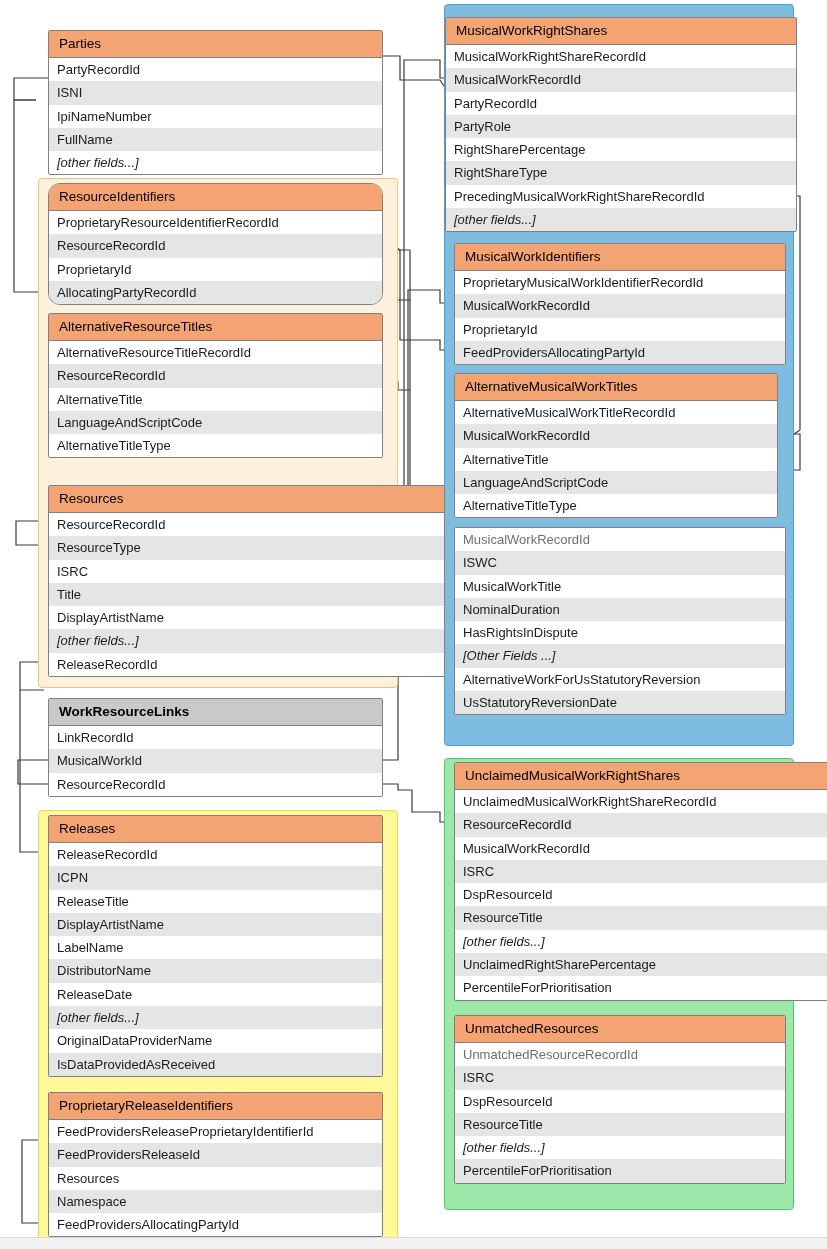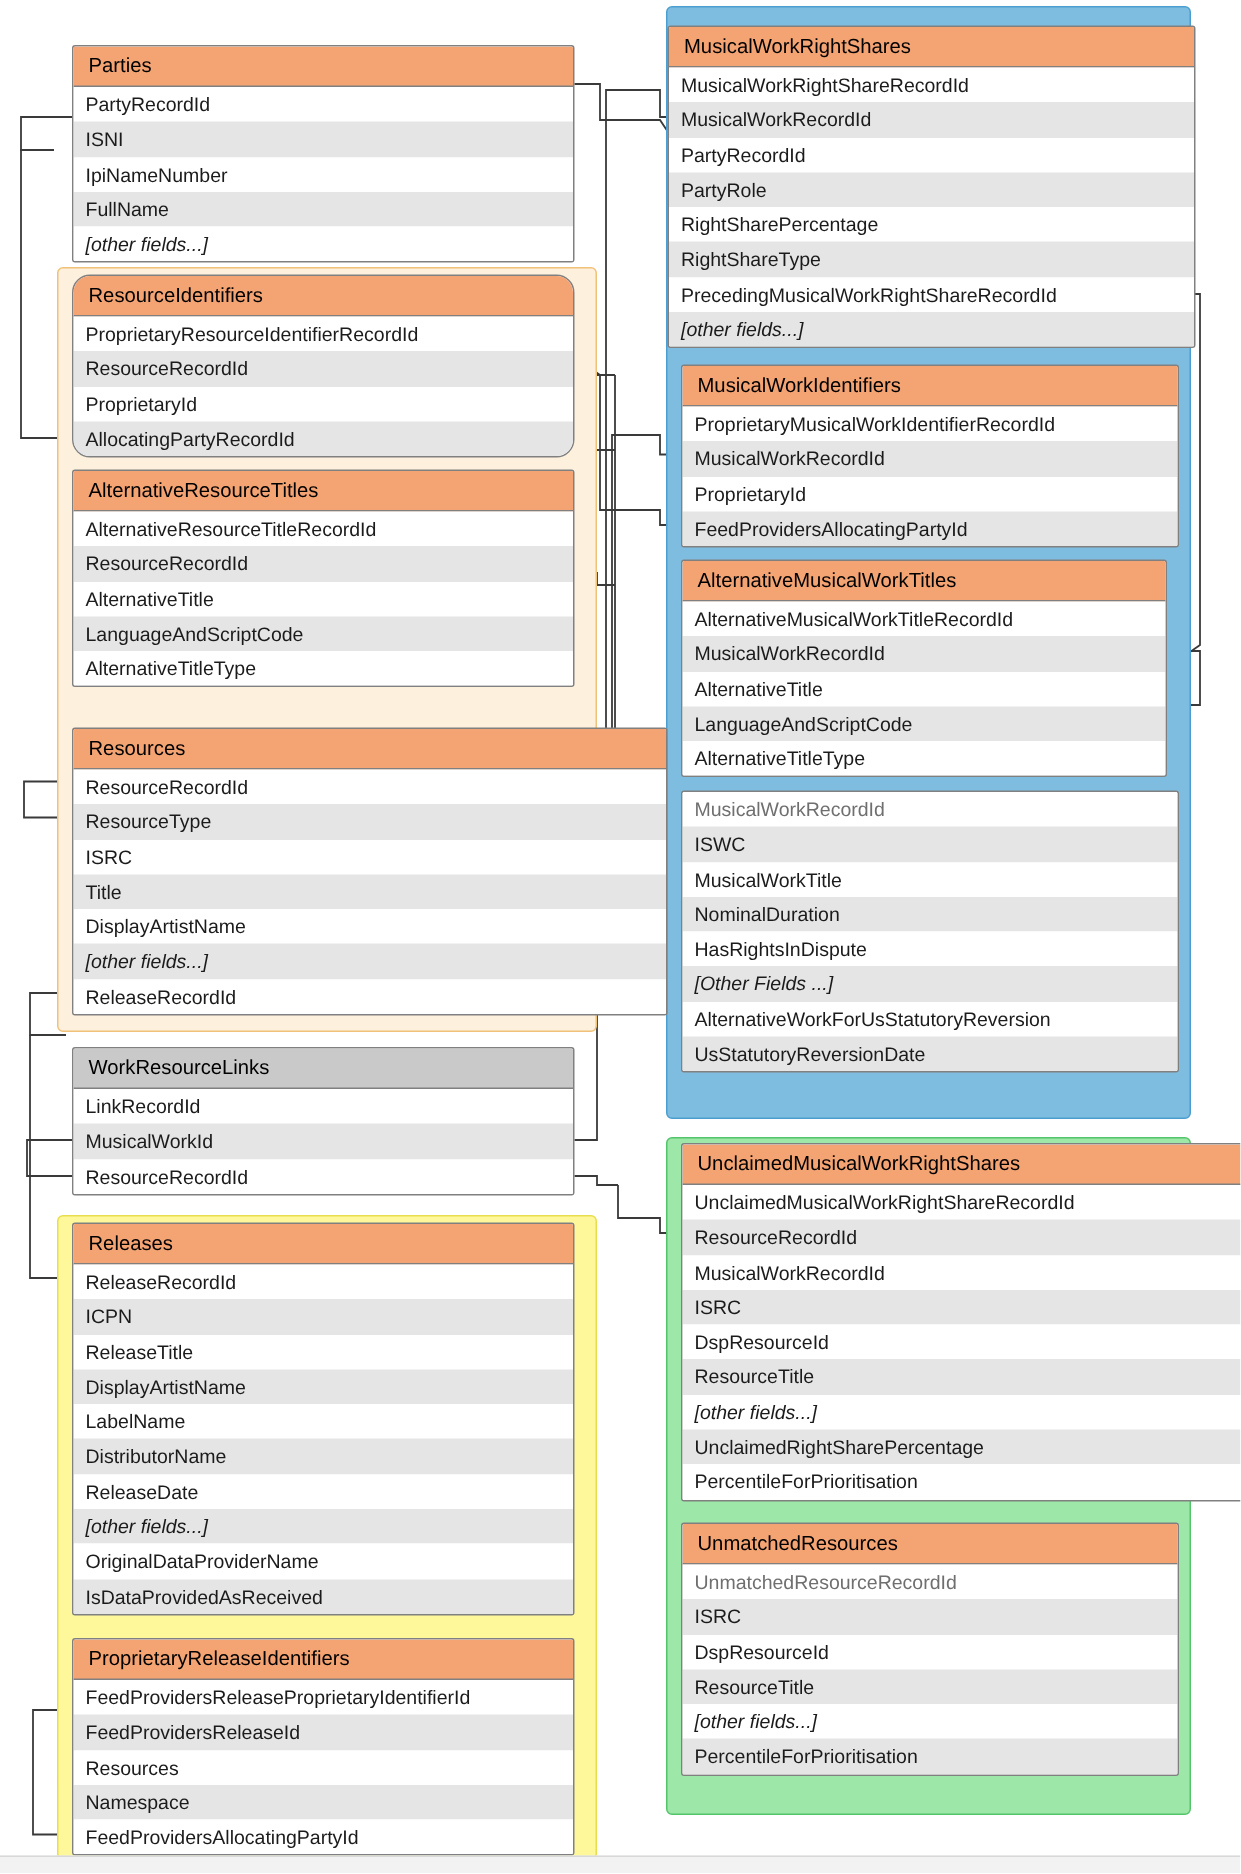--- a/index.html
+++ b/index.html
@@ -35,21 +35,21 @@
   }
   .thead {
     font-size: 13.5px;
     color: #000;
     padding: 5px 0 5px 10px;
     border-bottom: 1px solid #808080;
     line-height: 15px;
     height: 27px;
   }
   .thead.orange { background: #f4a373; }
-  .thead.grey { background: #c9c9c9; }
+  .thead.grey { background: #c9c9c9; font-weight: bold; }
   .row {
     font-size: 13px;
     color: #1b1b1b;
     padding: 3px 0 3px 8px;
     line-height: 17px;
     height: 23.3px;
     white-space: nowrap;
     overflow: hidden;
   }
   .row.alt { background: #e5e5e5; }

